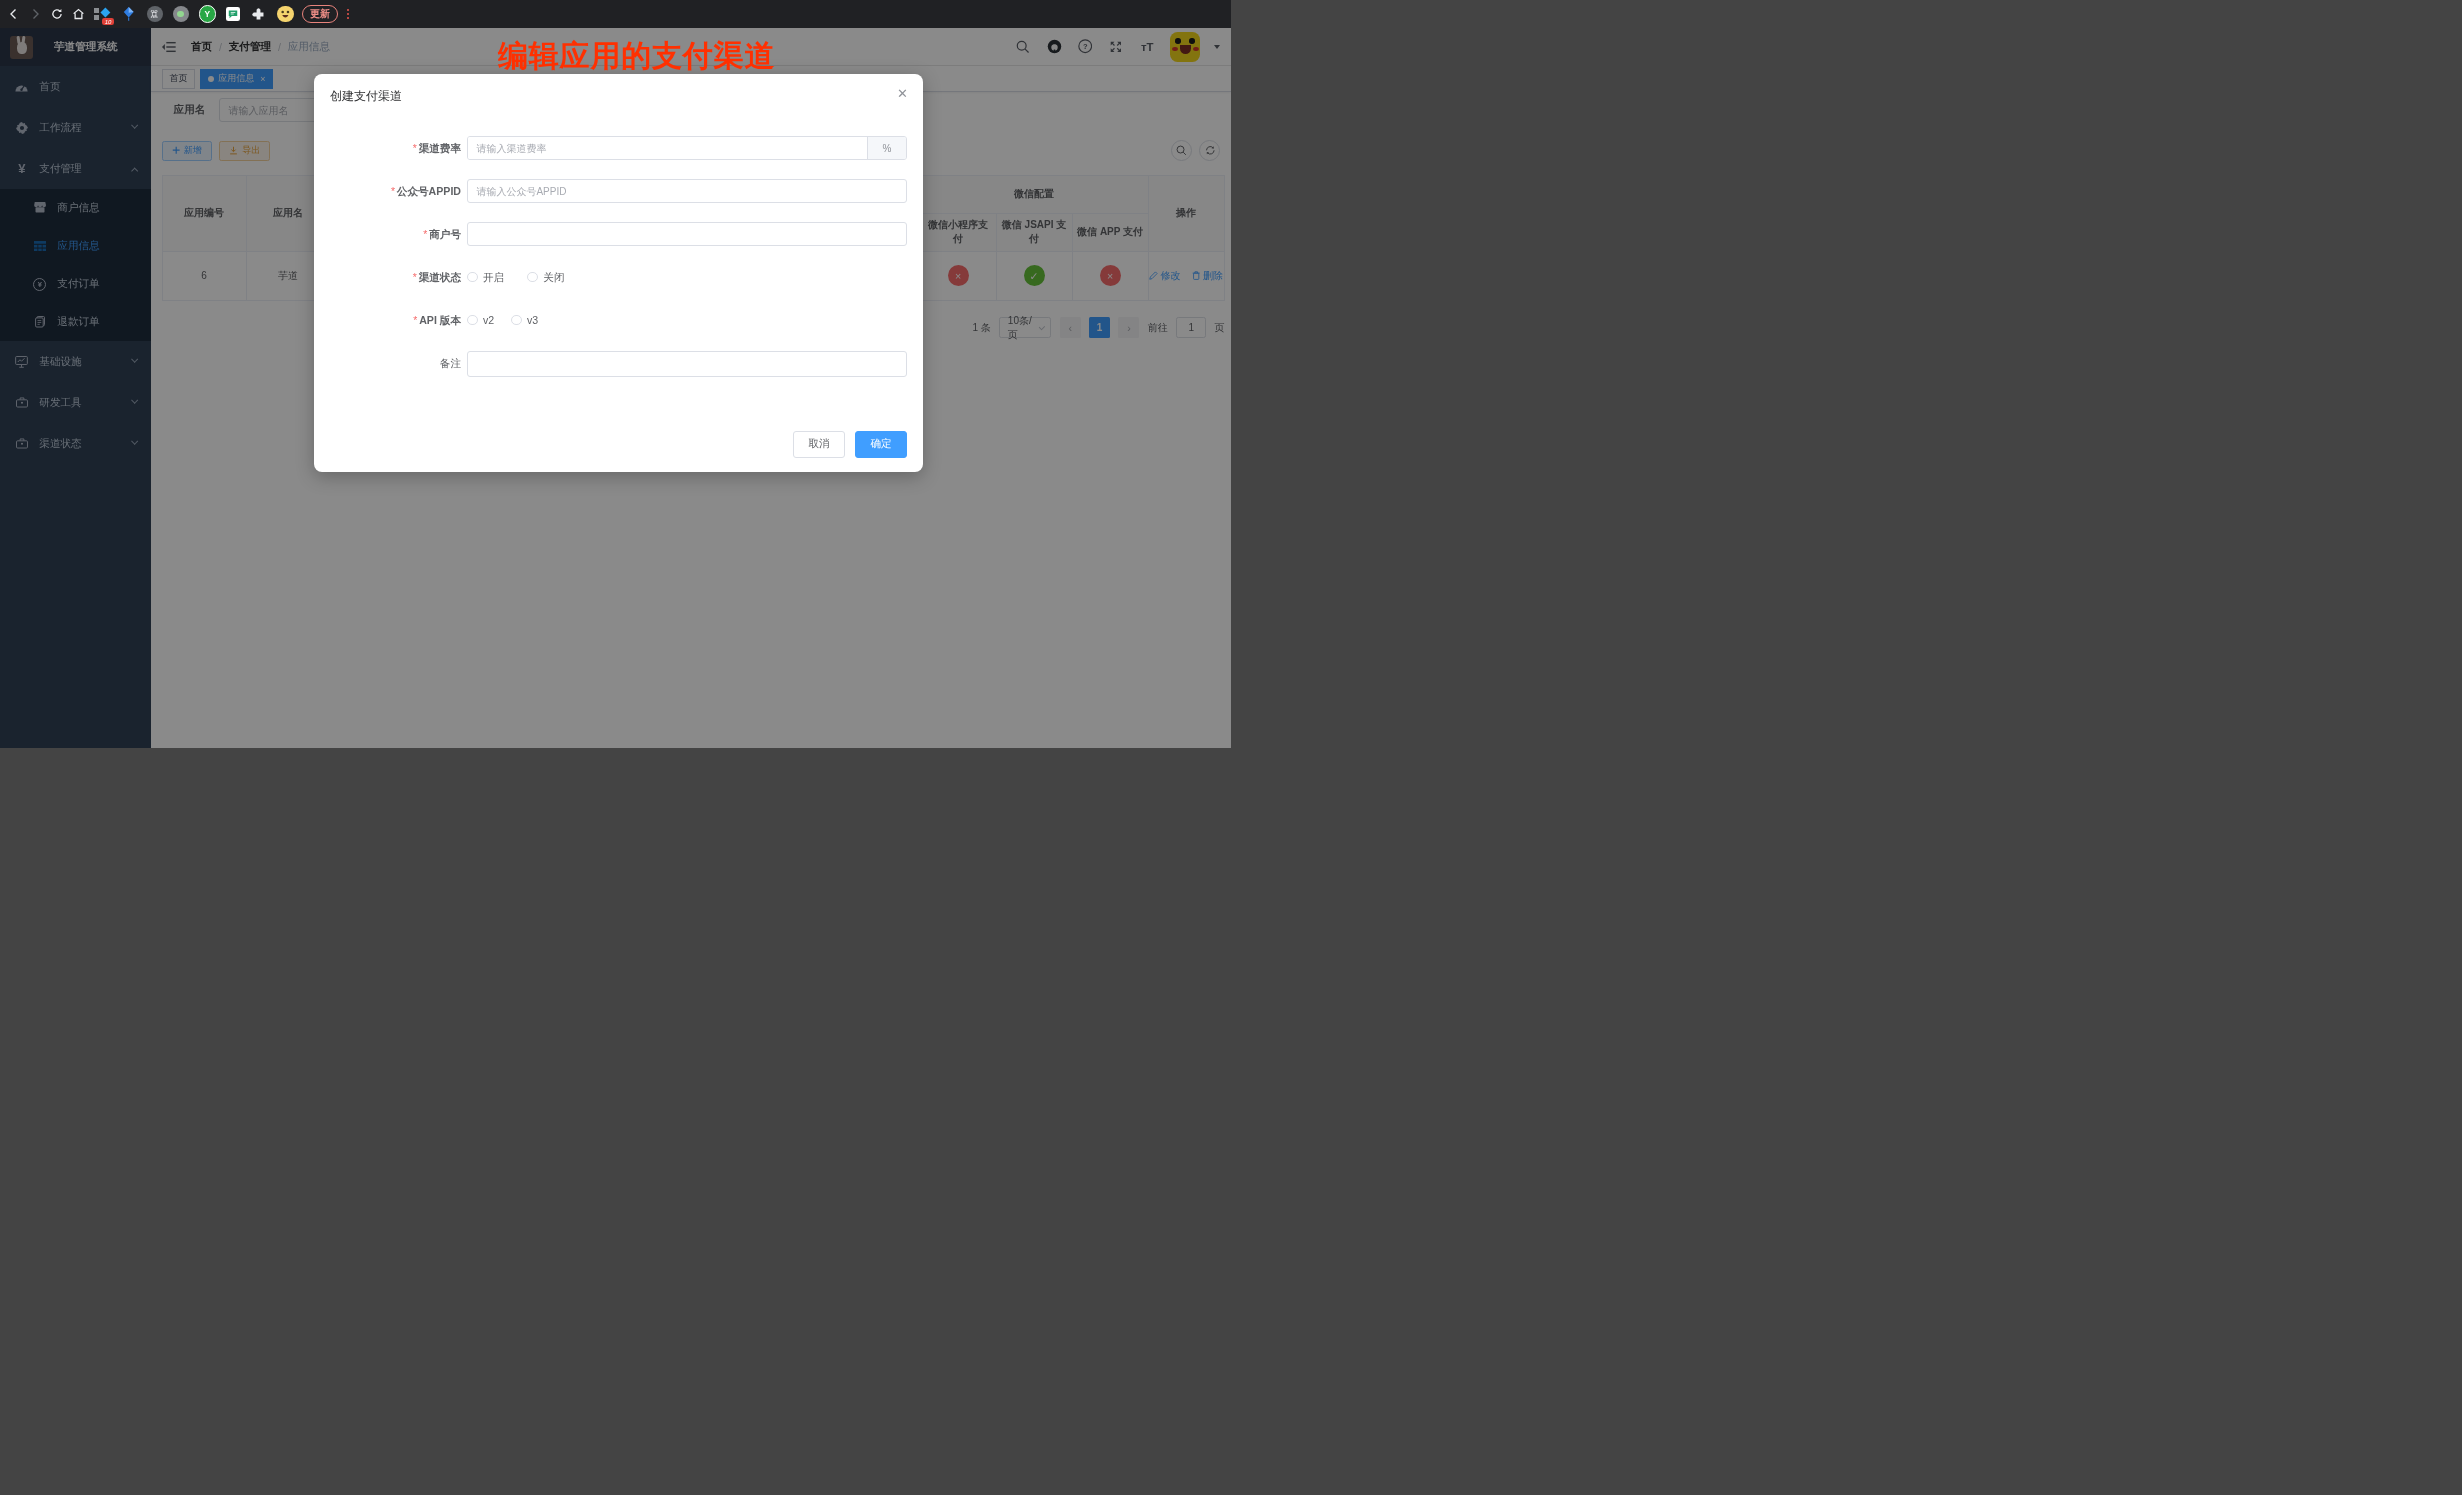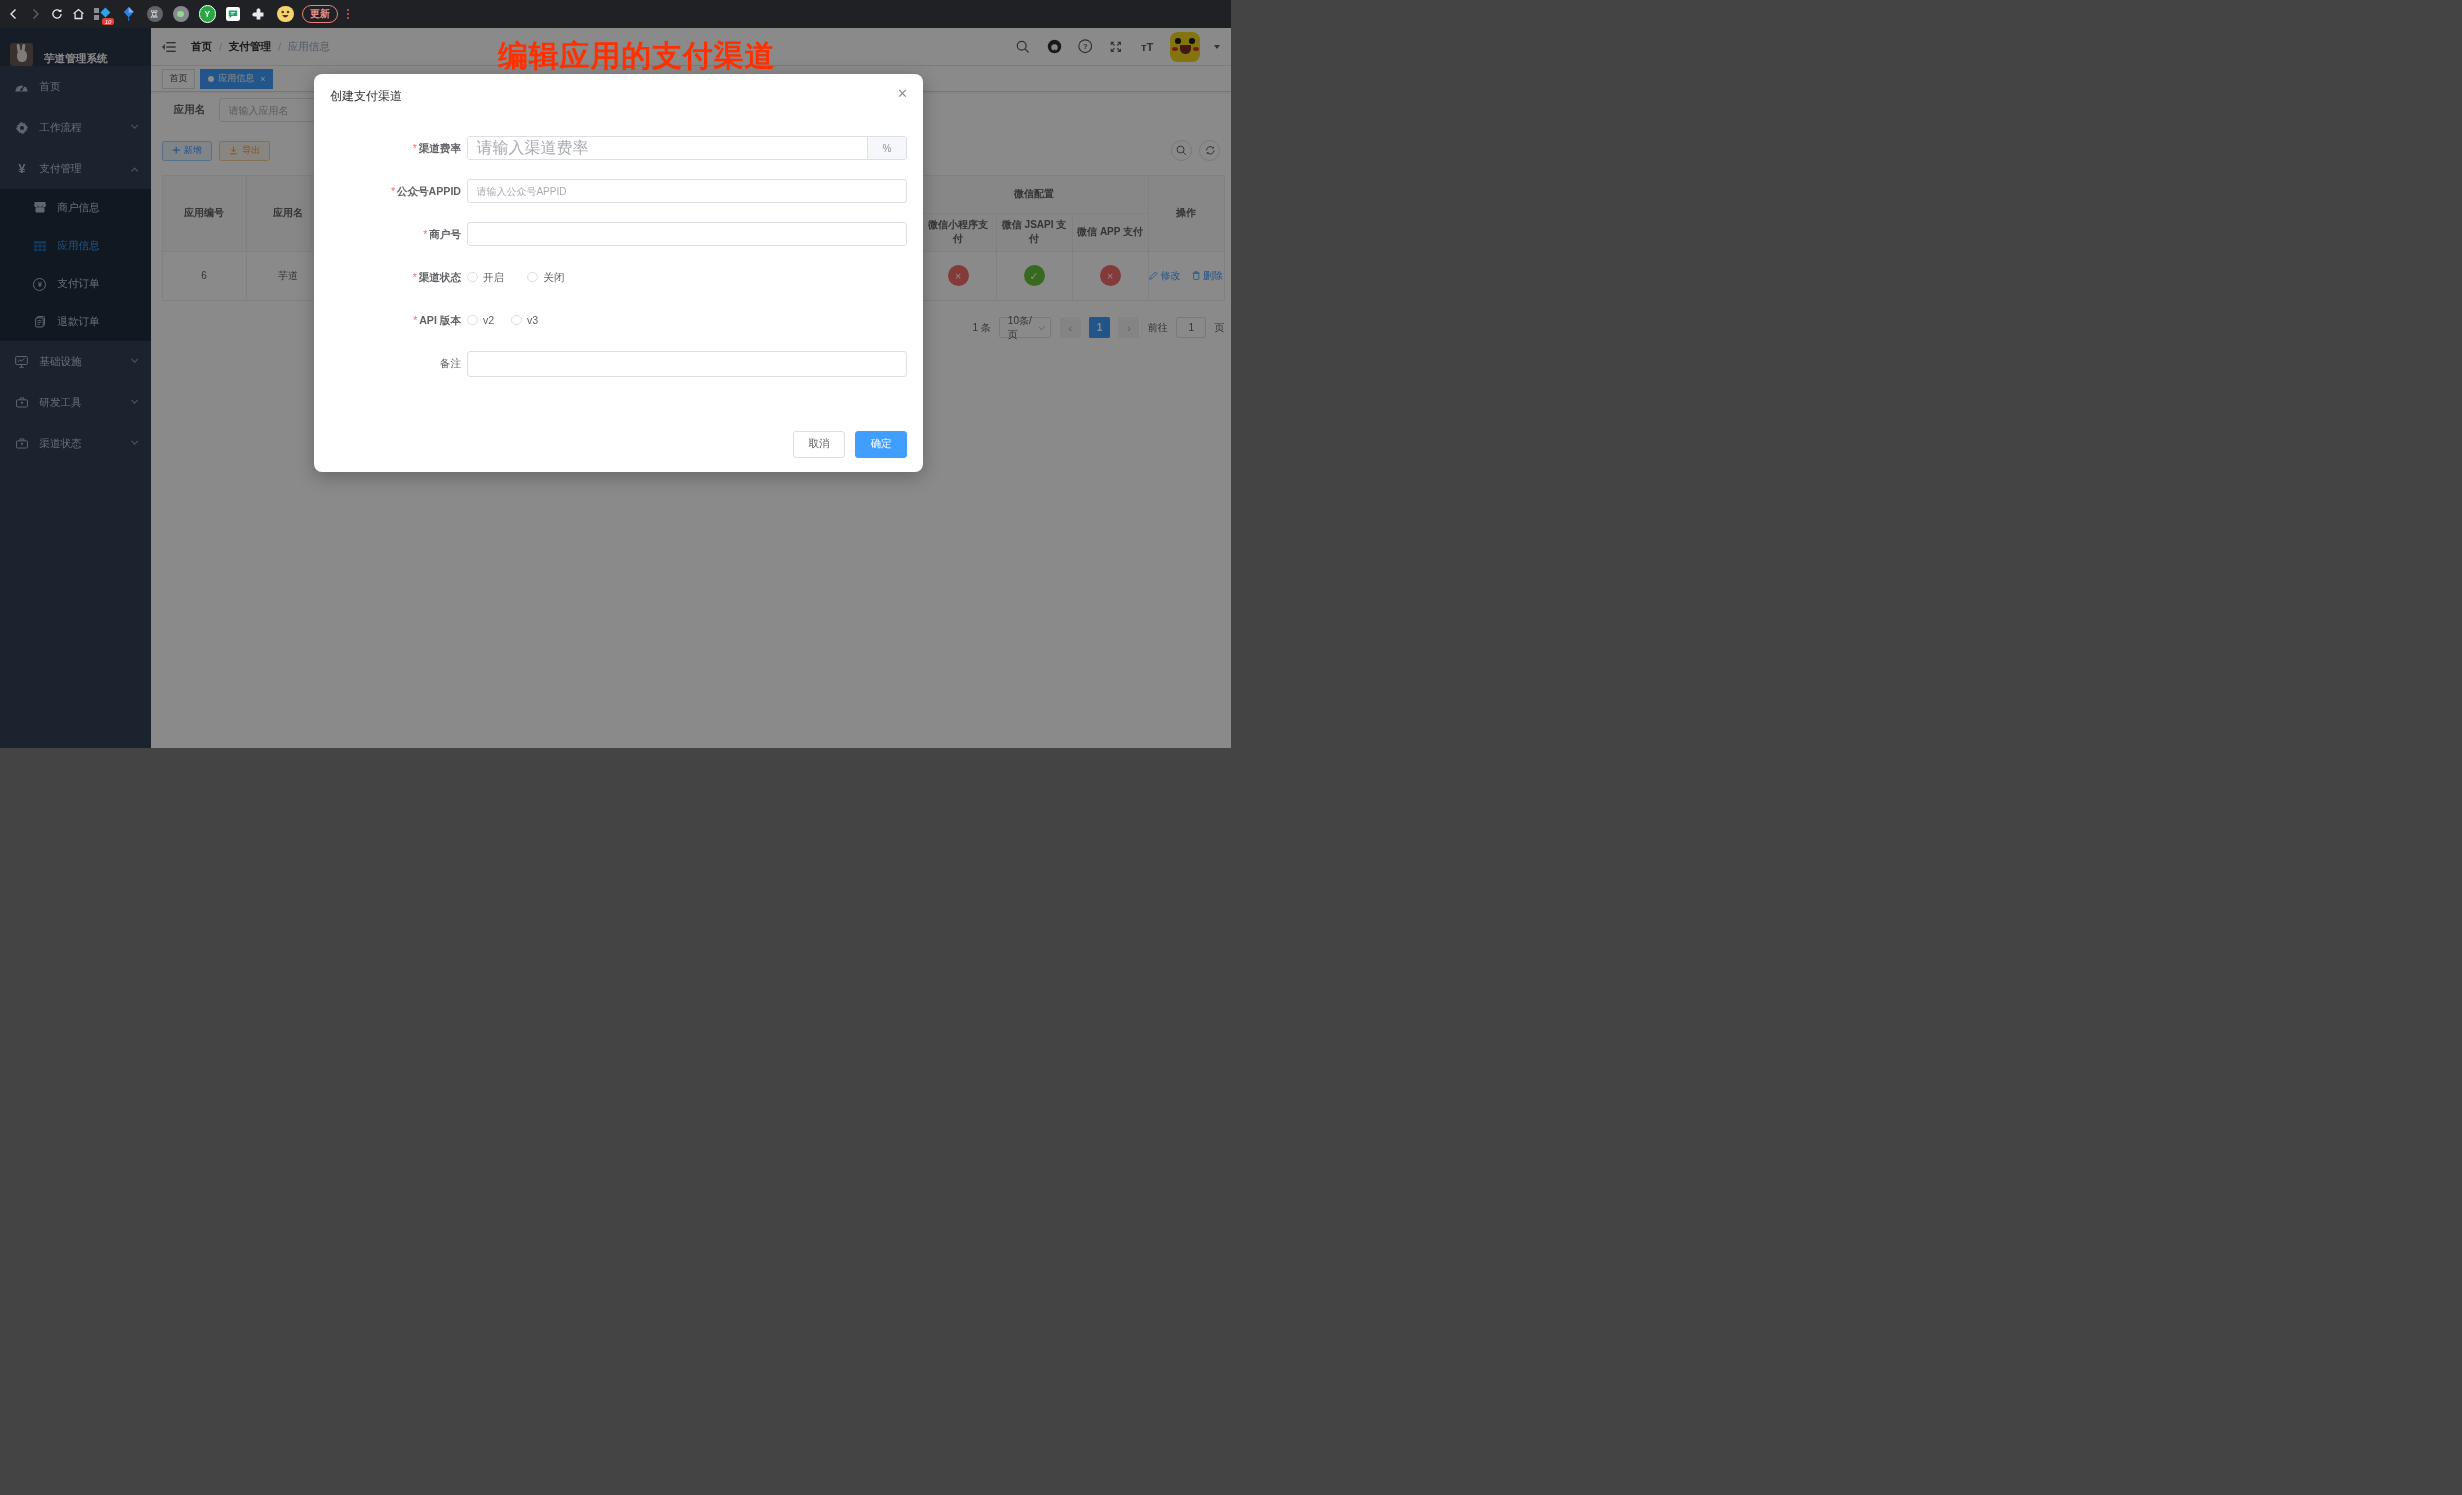--- a/index.html
+++ b/index.html
@@ -22,21 +22,21 @@
   .diamond { position:absolute; right:0.8px; top:3px; width:6.8px; height:6.8px; background:#2aa3f0; transform:rotate(45deg); }
   .circle-ic { border-radius:50%; display:flex; align-items:center; justify-content:center; }
   .upd-pill { height:18px; border:1.5px solid #e8837c; border-radius:10px; color:#f08f88; font-size:10px; font-weight:700;
     display:flex; align-items:center; padding:0 6.8px; cursor:pointer; flex:0 0 auto; }
   .rdots { display:flex; flex-direction:column; gap:1.5px; padding:0 2.3px; cursor:pointer; }
   .rdots i { width:2.3px; height:2.3px; background:#e9564d; border-radius:50%; }
 
   
   .app { position:absolute; top:28px; left:0; right:0; bottom:0; display:flex; }
   .sidebar { width:151px; background:#304156; flex:0 0 auto; display:flex; flex-direction:column; }
-  .logo-bar { height:38px; background:#2b3649; display:flex; align-items:flex-end; padding-left:10px; gap:11px; cursor:pointer; }
+  .logo-bar { height:38px; background:#2b3649; display:flex; align-items:center; padding-left:10px; gap:21px; cursor:pointer; }
   .logo-img { width:23px; height:23px; border-radius:3px; background:#6b5b55; position:relative; overflow:hidden; }
   .logo-img i { position:absolute; left:6.8px; top:6.8px; width:10px; height:12px; background:#e9e4e2; border-radius:45%; }
   .logo-img b { position:absolute; width:3px; height:7.6px; background:#e9e4e2; border-radius:1.5px; top:0.8px; }
   .logo-title { color:#fff; font-size:10.6px; font-weight:700; }
   .menu-item { height:41px; display:flex; align-items:center; padding:0 13.7px 0 15px; color:#bfcbd9; font-size:10.6px; cursor:pointer; }
   .menu-item .mi-ic { width:13.7px; height:13.7px; margin-right:10.6px; display:flex; align-items:center; justify-content:center; }
   .menu-item .lbl { flex:1; }
   .chev { width:5.3px; height:5.3px; border-right:1.1px solid #9aa7b9; border-bottom:1.1px solid #9aa7b9; flex:0 0 auto; }
   .chev.down { transform:rotate(45deg) translate(-1.5px,-1.5px); }
   .chev.up { transform:rotate(-135deg) translate(-1.5px,-1.5px); }
@@ -114,21 +114,21 @@
     box-shadow:0 4.6px 18px rgba(0,0,0,.25); z-index:50; }
   .modal-title { position:absolute; left:16px; top:14.4px; font-size:12px; color:#303133; }
   .modal-close { position:absolute; right:15px; top:13px; font-size:13px; color:#909399; cursor:pointer; line-height:1; }
   .mform { position:absolute; top:62px; left:0; right:0; }
   .frow { display:flex; margin-bottom:19px; height:24px; }
   .flabel { flex:0 0 153px; text-align:right; padding-right:6px; font-size:10.6px; color:#606266; line-height:24px; }
   .req { color:#f56c6c; margin-right:2.3px; }
   .fctrl { width:440px; display:flex; }
   .fctrl .el-input { flex:1; min-width:0; border-radius:3px; }
   .inp-group { display:flex; flex:1; border:0.8px solid #dcdfe6; border-radius:3px; overflow:hidden; height:24px; }
-  .inp-group input { flex:1; border:none; outline:none; font-size:16px; padding:0 8.4px; color:#606266; }
+  .inp-group input { flex:1; border:none; outline:none; font-size:10px; padding:0 8.4px; color:#606266; }
   .inp-group input::placeholder { color:#a8abb2; }
   .inp-append { width:39px; background:#f5f7fa; border-left:0.8px solid #dcdfe6; color:#909399; font-size:10px;
     display:flex; align-items:center; justify-content:center; }
   .radio { display:inline-flex; align-items:center; margin-right:20px; cursor:pointer; line-height:24px; }
   .radio .rc { width:10.6px; height:10.6px; border:0.8px solid #dcdfe6; border-radius:50%; background:#fff; margin-right:5.3px; }
   .radio .rl { font-size:10.6px; color:#606266; }
   .modal-footer { position:absolute; right:16px; bottom:14.4px; display:flex; gap:10px; }
   .btn { height:27px; padding:0 14.4px; border-radius:3px; font-size:10.6px; display:flex; align-items:center; cursor:pointer; }
   .btn-plain { background:#fff; border:0.8px solid #dcdfe6; color:#606266; }
   .btn-primary { background:#409eff; border:0.8px solid #409eff; color:#fff; }

